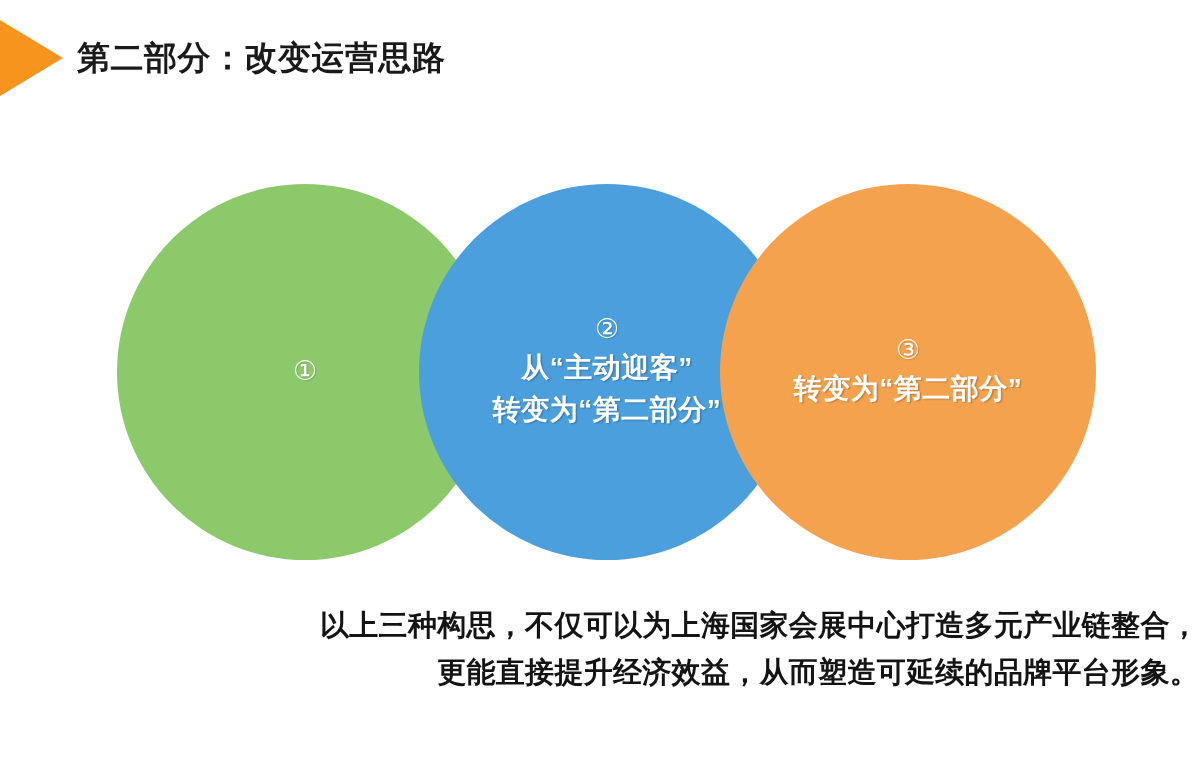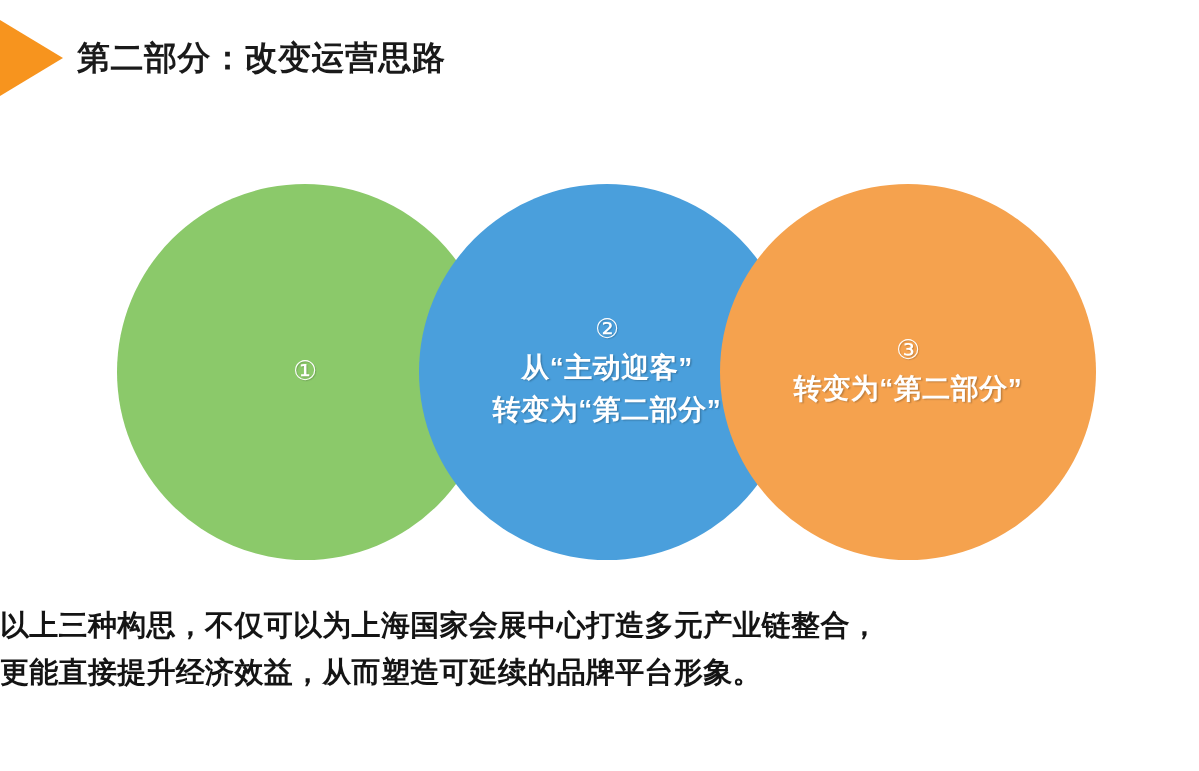--- a/index.html
+++ b/index.html
@@ -98,21 +98,21 @@
   #circle-1 .circle-body { z-index: 6; }
   #circle-2 .circle-body { z-index: 7; }
   #circle-3 .circle-body { z-index: 8; }
 
   
   #bottom-caption {
     position: absolute;
     left: 0;
     top: 602px;
     width: 1199px;
-    text-align: left;
+    text-align: right;
   }
   .caption-line {
     display: block;
     font-size: 29px;
     line-height: 47px;
     font-weight: bold;
     color: #141414;
     letter-spacing: 0.3px;
     white-space: nowrap;
   }

